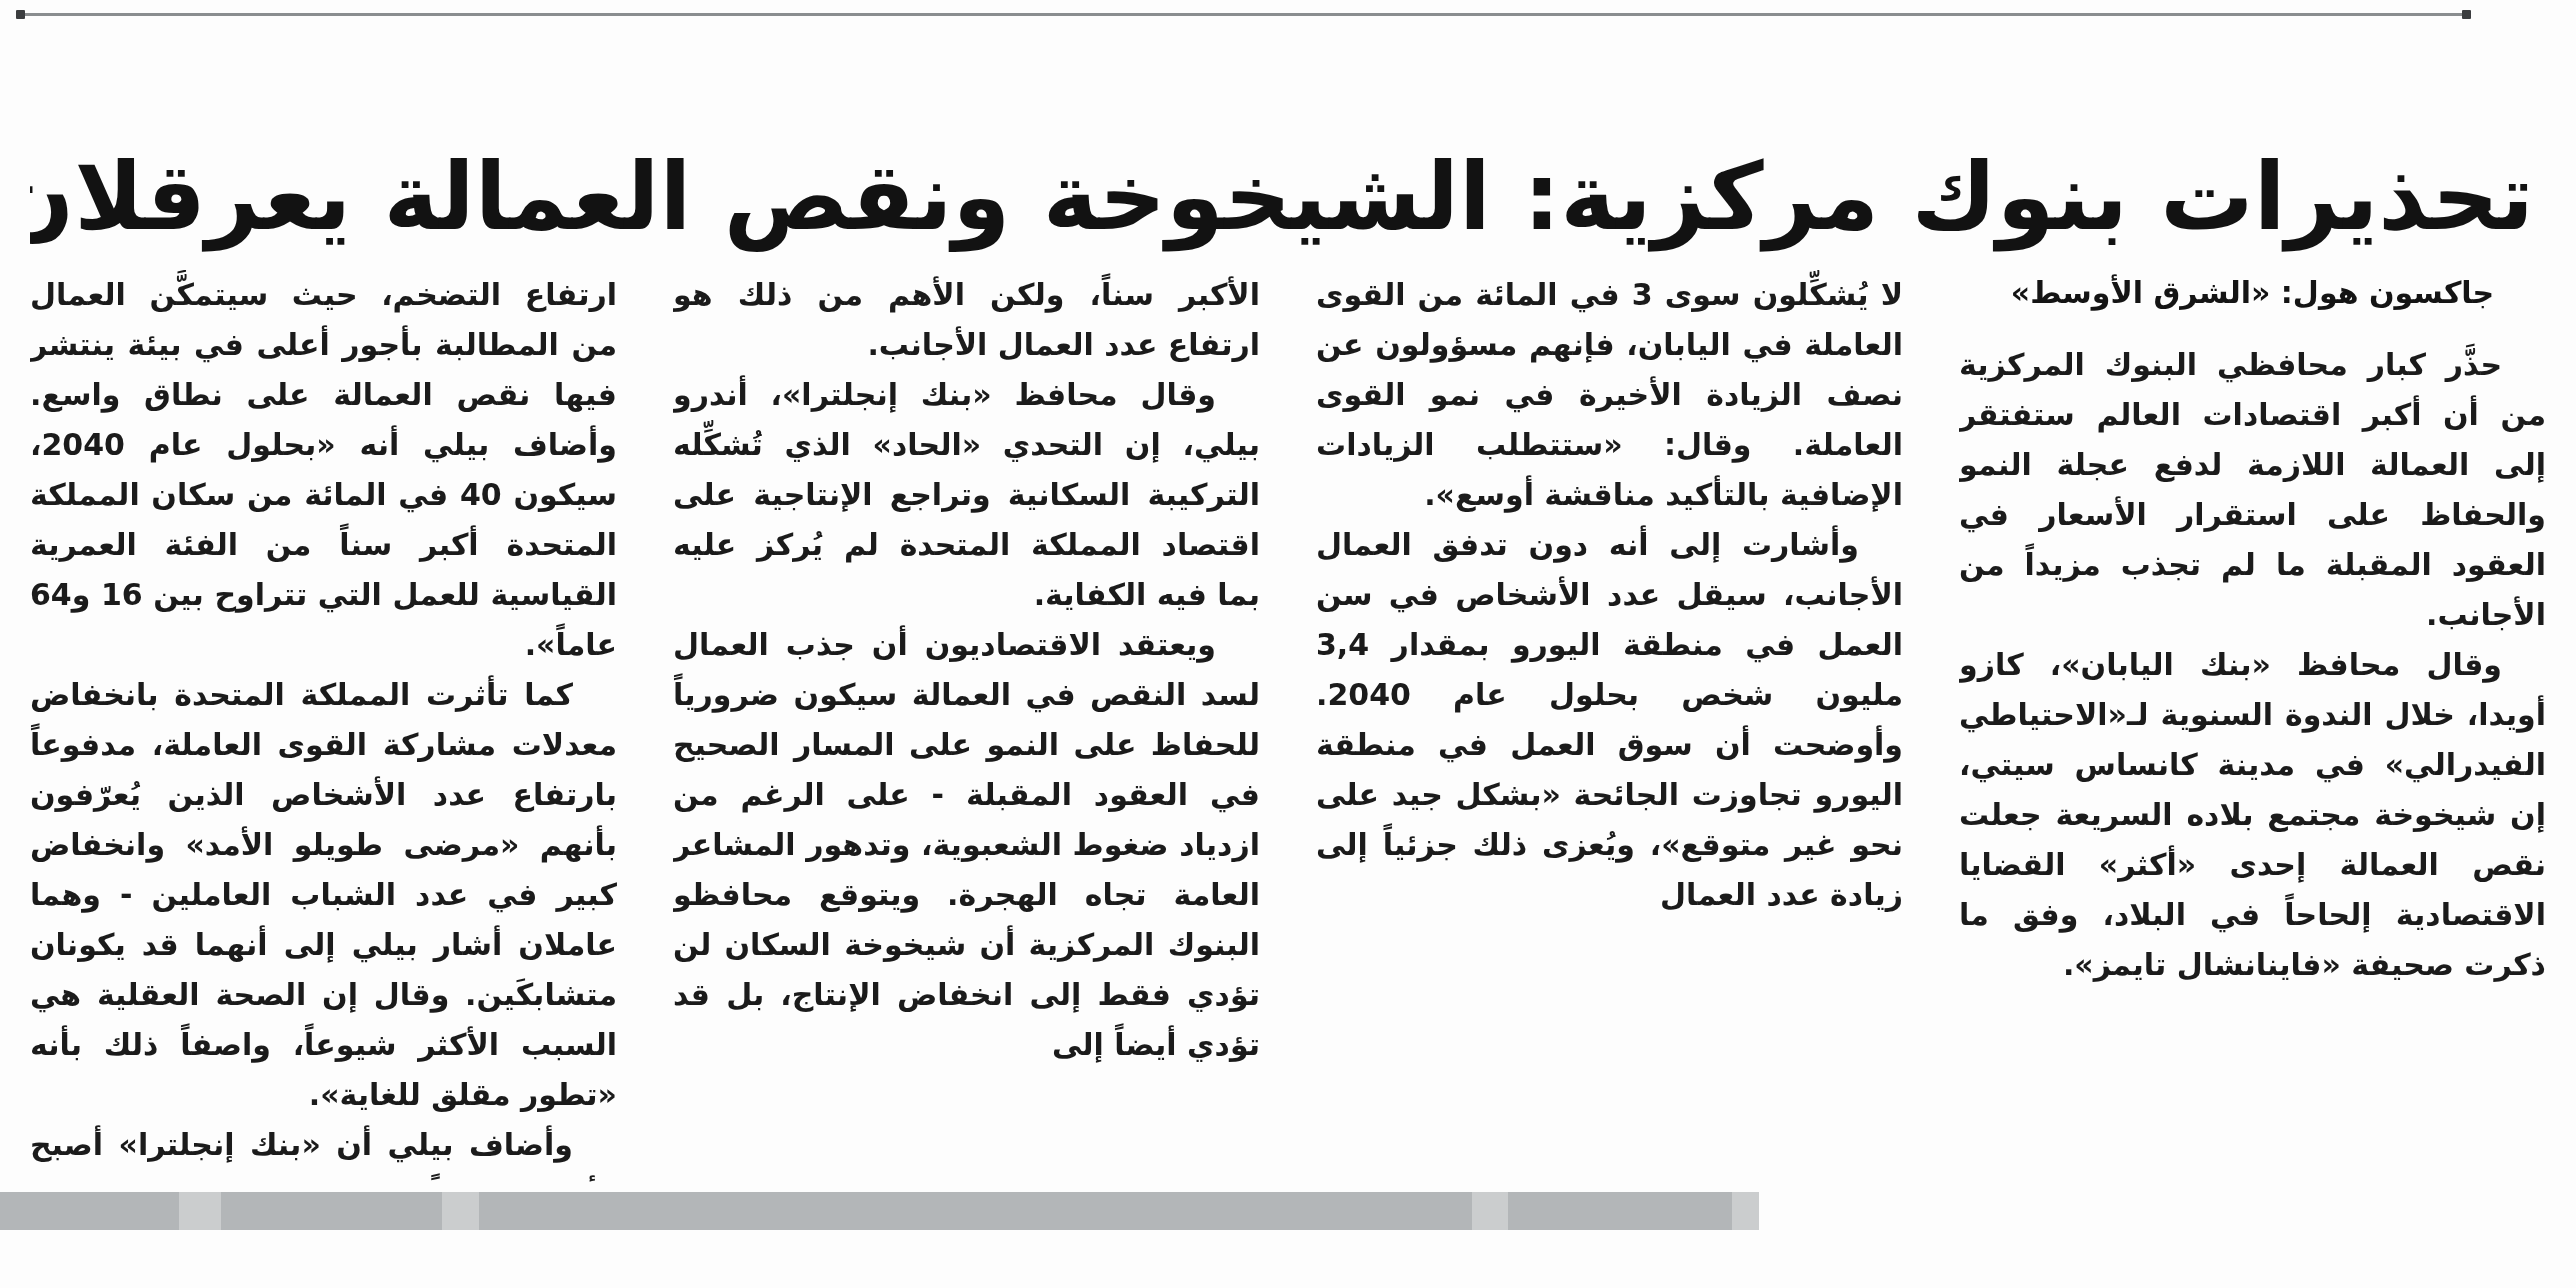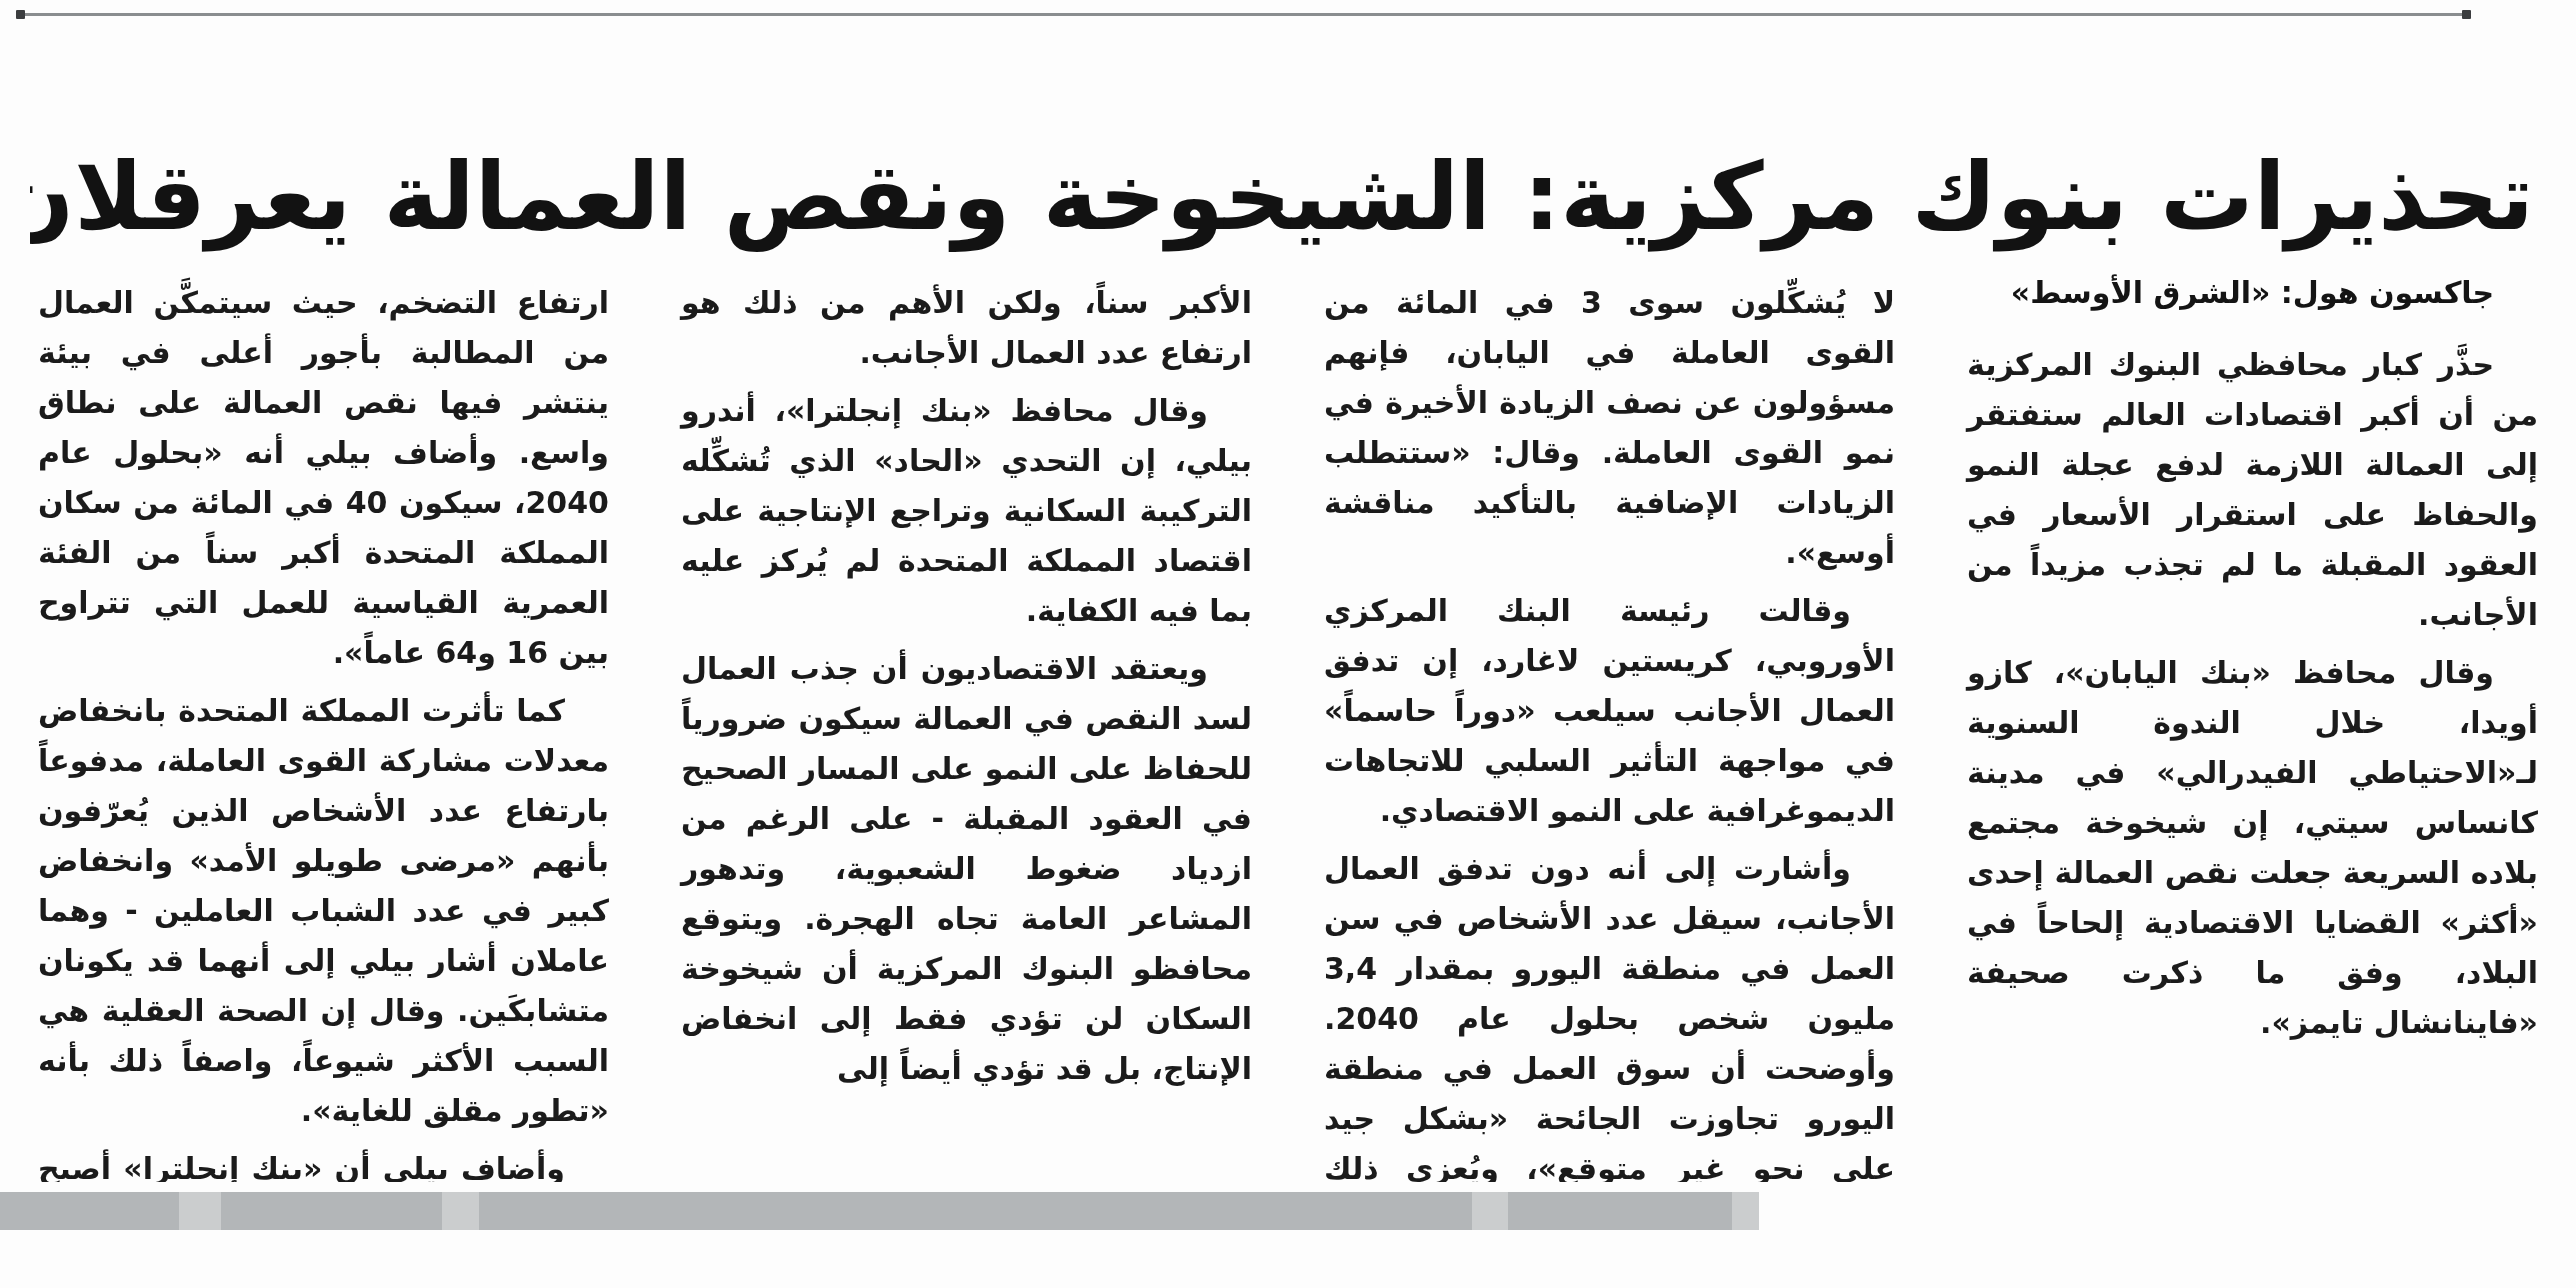--- a/index.html
+++ b/index.html
@@ -36,21 +36,21 @@
     position:absolute;top:270px;right:30px;left:30px;height:912px;
     display:flex;flex-direction:row;gap:56px;overflow:hidden;
   }
   .col{flex:1 1 0;overflow:hidden;}
 
   .byline{
     font-size:30px;font-weight:bold;line-height:38px;
     text-align:center;margin:4px 0 28px 0;color:#141414;
   }
   .col .para{
-    margin:8px;font-size:30px;font-weight:bold;line-height:50px;
+    margin:0;font-size:30px;font-weight:bold;line-height:50px;
     text-align:justify;text-justify:inter-word;color:#1b1b1b;
   }
   .col .para.indent{text-indent:44px;}
 
   .footer-bar{
     position:absolute;top:1192px;left:0;height:38px;width:2576px;
     display:flex;flex-direction:row;direction:ltr;
   }
   .footer-bar .seg{height:38px;flex:0 0 auto;}
 </style>
@@ -67,21 +67,20 @@
   <h1 class="headline">تحذيرات بنوك مركزية: الشيخوخة ونقص العمالة يعرقلان النمو</h1>
 
   <div class="columns">
       <div class="col">
         <div class="byline">جاكسون هول: «الشرق الأوسط»</div>
         <p class="para indent">حذَّر كبار محافظي البنوك المركزية من أن أكبر اقتصادات العالم ستفتقر إلى العمالة اللازمة لدفع عجلة النمو والحفاظ على استقرار الأسعار في العقود المقبلة ما لم تجذب مزيداً من الأجانب.</p>
         <p class="para indent">وقال محافظ «بنك اليابان»، كازو أويدا، خلال الندوة السنوية لـ«الاحتياطي الفيدرالي» في مدينة كانساس سيتي، إن شيخوخة مجتمع بلاده السريعة جعلت نقص العمالة إحدى «أكثر» القضايا الاقتصادية إلحاحاً في البلاد، وفق ما ذكرت صحيفة «فاينانشال تايمز».</p>
       </div>
       <div class="col">
         <p class="para">لا يُشكِّلون سوى 3 في المائة من القوى العاملة في اليابان، فإنهم مسؤولون عن نصف الزيادة الأخيرة في نمو القوى العاملة. وقال: «ستتطلب الزيادات الإضافية بالتأكيد مناقشة أوسع».</p>
-        <p class="para indent">وقالت رئيسة البنك المركزي الأوروبي، كريستين لاغارد، إن تدفق العمال الأجانب سيلعب «دوراً حاسماً» في مواجهة التأثير السلبي للاتجاهات الديموغرافية على النمو الاقتصادي.</p>
         <p class="para indent">وأشارت إلى أنه دون تدفق العمال الأجانب، سيقل عدد الأشخاص في سن العمل في منطقة اليورو بمقدار 3,4 مليون شخص بحلول عام 2040. وأوضحت أن سوق العمل في منطقة اليورو تجاوزت الجائحة «بشكل جيد على نحو غير متوقع»، ويُعزى ذلك جزئياً إلى زيادة عدد العمال</p>
       </div>
       <div class="col">
         <p class="para">الأكبر سناً، ولكن الأهم من ذلك هو ارتفاع عدد العمال الأجانب.</p>
         <p class="para indent">وقال محافظ «بنك إنجلترا»، أندرو بيلي، إن التحدي «الحاد» الذي تُشكِّله التركيبة السكانية وتراجع الإنتاجية على اقتصاد المملكة المتحدة لم يُركز عليه بما فيه الكفاية.</p>
         <p class="para indent">ويعتقد الاقتصاديون أن جذب العمال لسد النقص في العمالة سيكون ضرورياً للحفاظ على النمو على المسار الصحيح في العقود المقبلة - على الرغم من ازدياد ضغوط الشعبوية، وتدهور المشاعر العامة تجاه الهجرة. ويتوقع محافظو البنوك المركزية أن شيخوخة السكان لن تؤدي فقط إلى انخفاض الإنتاج، بل قد تؤدي أيضاً إلى</p>
       </div>
       <div class="col">
         <p class="para">ارتفاع التضخم، حيث سيتمكَّن العمال من المطالبة بأجور أعلى في بيئة ينتشر فيها نقص العمالة على نطاق واسع. وأضاف بيلي أنه «بحلول عام 2040، سيكون 40 في المائة من سكان المملكة المتحدة أكبر سناً من الفئة العمرية القياسية للعمل التي تتراوح بين 16 و64 عاماً».</p>
         <p class="para indent">كما تأثرت المملكة المتحدة بانخفاض معدلات مشاركة القوى العاملة، مدفوعاً بارتفاع عدد الأشخاص الذين يُعرّفون بأنهم «مرضى طويلو الأمد» وانخفاض كبير في عدد الشباب العاملين - وهما عاملان أشار بيلي إلى أنهما قد يكونان متشابكَين. وقال إن الصحة العقلية هي السبب الأكثر شيوعاً، واصفاً ذلك بأنه «تطور مقلق للغاية».</p>

